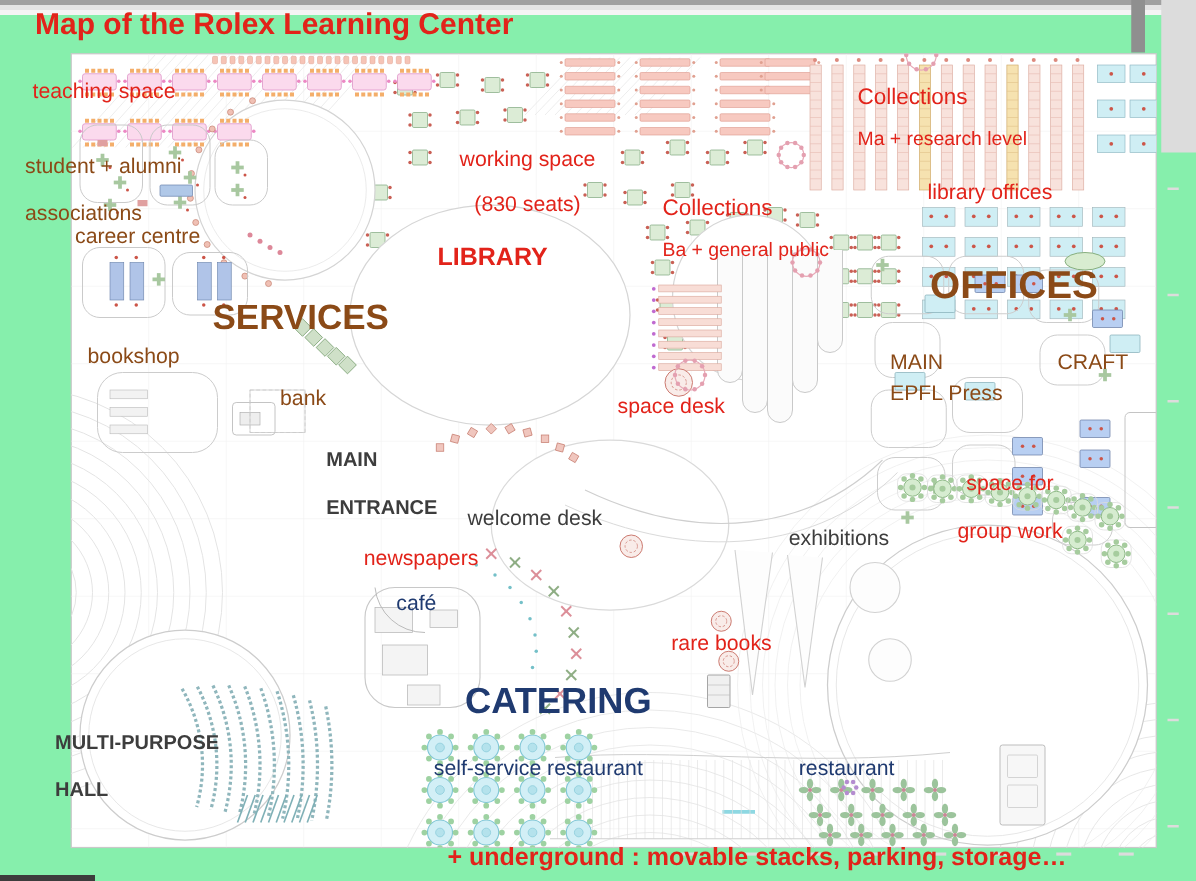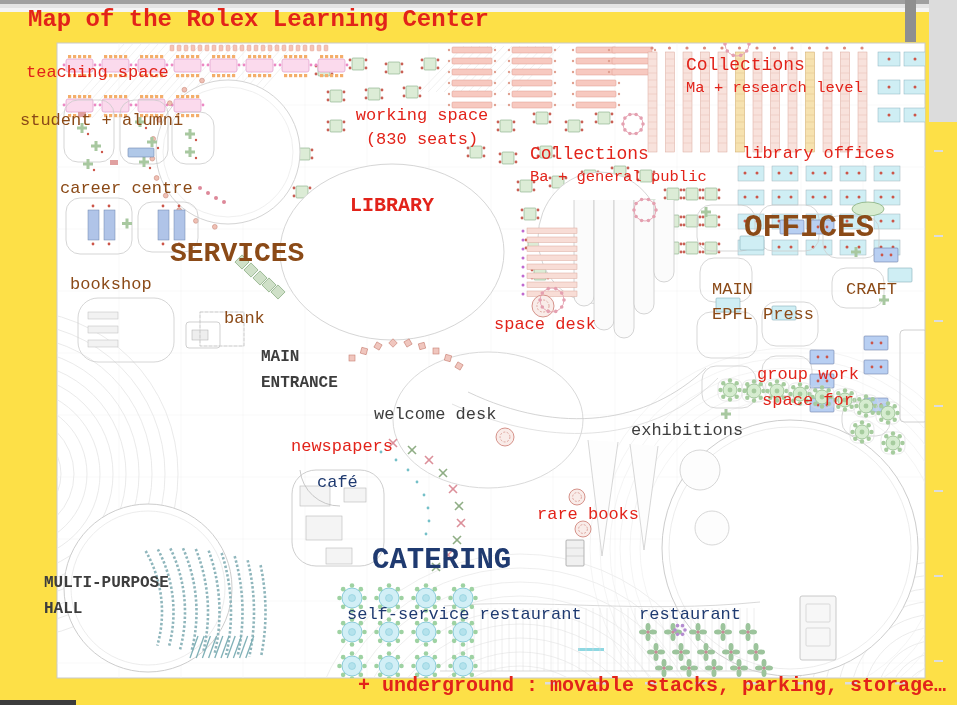--- a/index.html
+++ b/index.html
@@ -1,25 +1,25 @@
 <!DOCTYPE html>
 <html style="--red: #e2231a; --brown: #8b4a17; --navy: #1f3a70; --dark: #3d3d3d;"><head>
 <meta charset="utf-8">
 <style>
   html,body{margin:0;padding:0;background:#ffffff;}
-  .stage{position:relative;width:957px;height:705px;overflow:hidden;background:#fde047;
-         font-family:Liberation Mono, monospace;}
+  .stage{position:relative;width:957px;height:705px;overflow:hidden;background:#86efac;
+         font-family:Liberation Sans, sans-serif;}
   .stage svg{position:absolute;left:0;top:0;}
   .lbl{position:absolute;white-space:nowrap;font-size:17px;line-height:1.32;z-index:5;}
   .red{color:var(--red);} .brown{color:var(--brown);} .navy{color:var(--navy);} .dark{color:var(--dark);}
   .b{font-weight:bold;}
   .ctr{text-align:center;}
   .t1{font-size:18px;} .t2{font-size:15.5px;}
   .lh26{line-height:26px;}
-  .blk span{display:block;}
+  .blk span{display:block;margin-top:12px;}
 </style>
 </head>
 <body>
 
 <div class="stage">
 
   <svg id="plansvg" width="957" height="705" viewBox="0 0 957 705">
     <defs>
       <clipPath id="cp">
           <rect x="57" y="43" width="868" height="635"></rect>
@@ -1536,20 +1536,21 @@
         <line x1="566" y1="556" x2="584" y2="556" stroke="#bbbbbb" stroke-width="0.5"></line>
       </g>
   </svg>
 
   <div class="lbl red b" style="left:28px;top:4px;font-size:24px;">Map of the Rolex Learning Center</div>
 
   <div class="lbl red" style="left:26px;top:62px;">teaching space</div>
 
   <div class="lbl brown blk lh26" style="left:20px;top:108px;">
     <span>student + alumni</span>
+    <span>associations</span>
   </div>
 
   <div class="lbl brown" style="left:60px;top:178px;">career centre</div>
 
   <div class="lbl red blk ctr" style="left:348px;top:104px;width:148px;line-height:24px;">
     <span>working space</span>
     <span>(830 seats)</span>
   </div>
 
   <div class="lbl red b" style="left:350px;top:193px;font-size:20px;">LIBRARY</div>
@@ -1579,22 +1580,22 @@
     <span>ENTRANCE</span>
   </div>
 
   <div class="lbl brown" style="left:712px;top:279px;">MAIN</div>
   <div class="lbl brown" style="left:712px;top:304px;">EPFL Press</div>
   <div class="lbl brown" style="left:846px;top:279px;">CRAFT</div>
 
   <div class="lbl red" style="left:494px;top:314px;">space desk</div>
 
   <div class="lbl red blk ctr" style="left:752px;top:362px;width:112px;line-height:26px;">
+    <span>space for</span>
     <span>group work</span>
-    <span>space for</span>
   </div>
 
   <div class="lbl dark" style="left:374px;top:404px;">welcome desk</div>
 
   <div class="lbl dark" style="left:584px;top:420px;margin-left:47px;">exhibitions</div>
 
   <div class="lbl red" style="left:291px;top:436px;">newspapers</div>
 
   <div class="lbl navy" style="left:317px;top:472px;">café</div>
 

